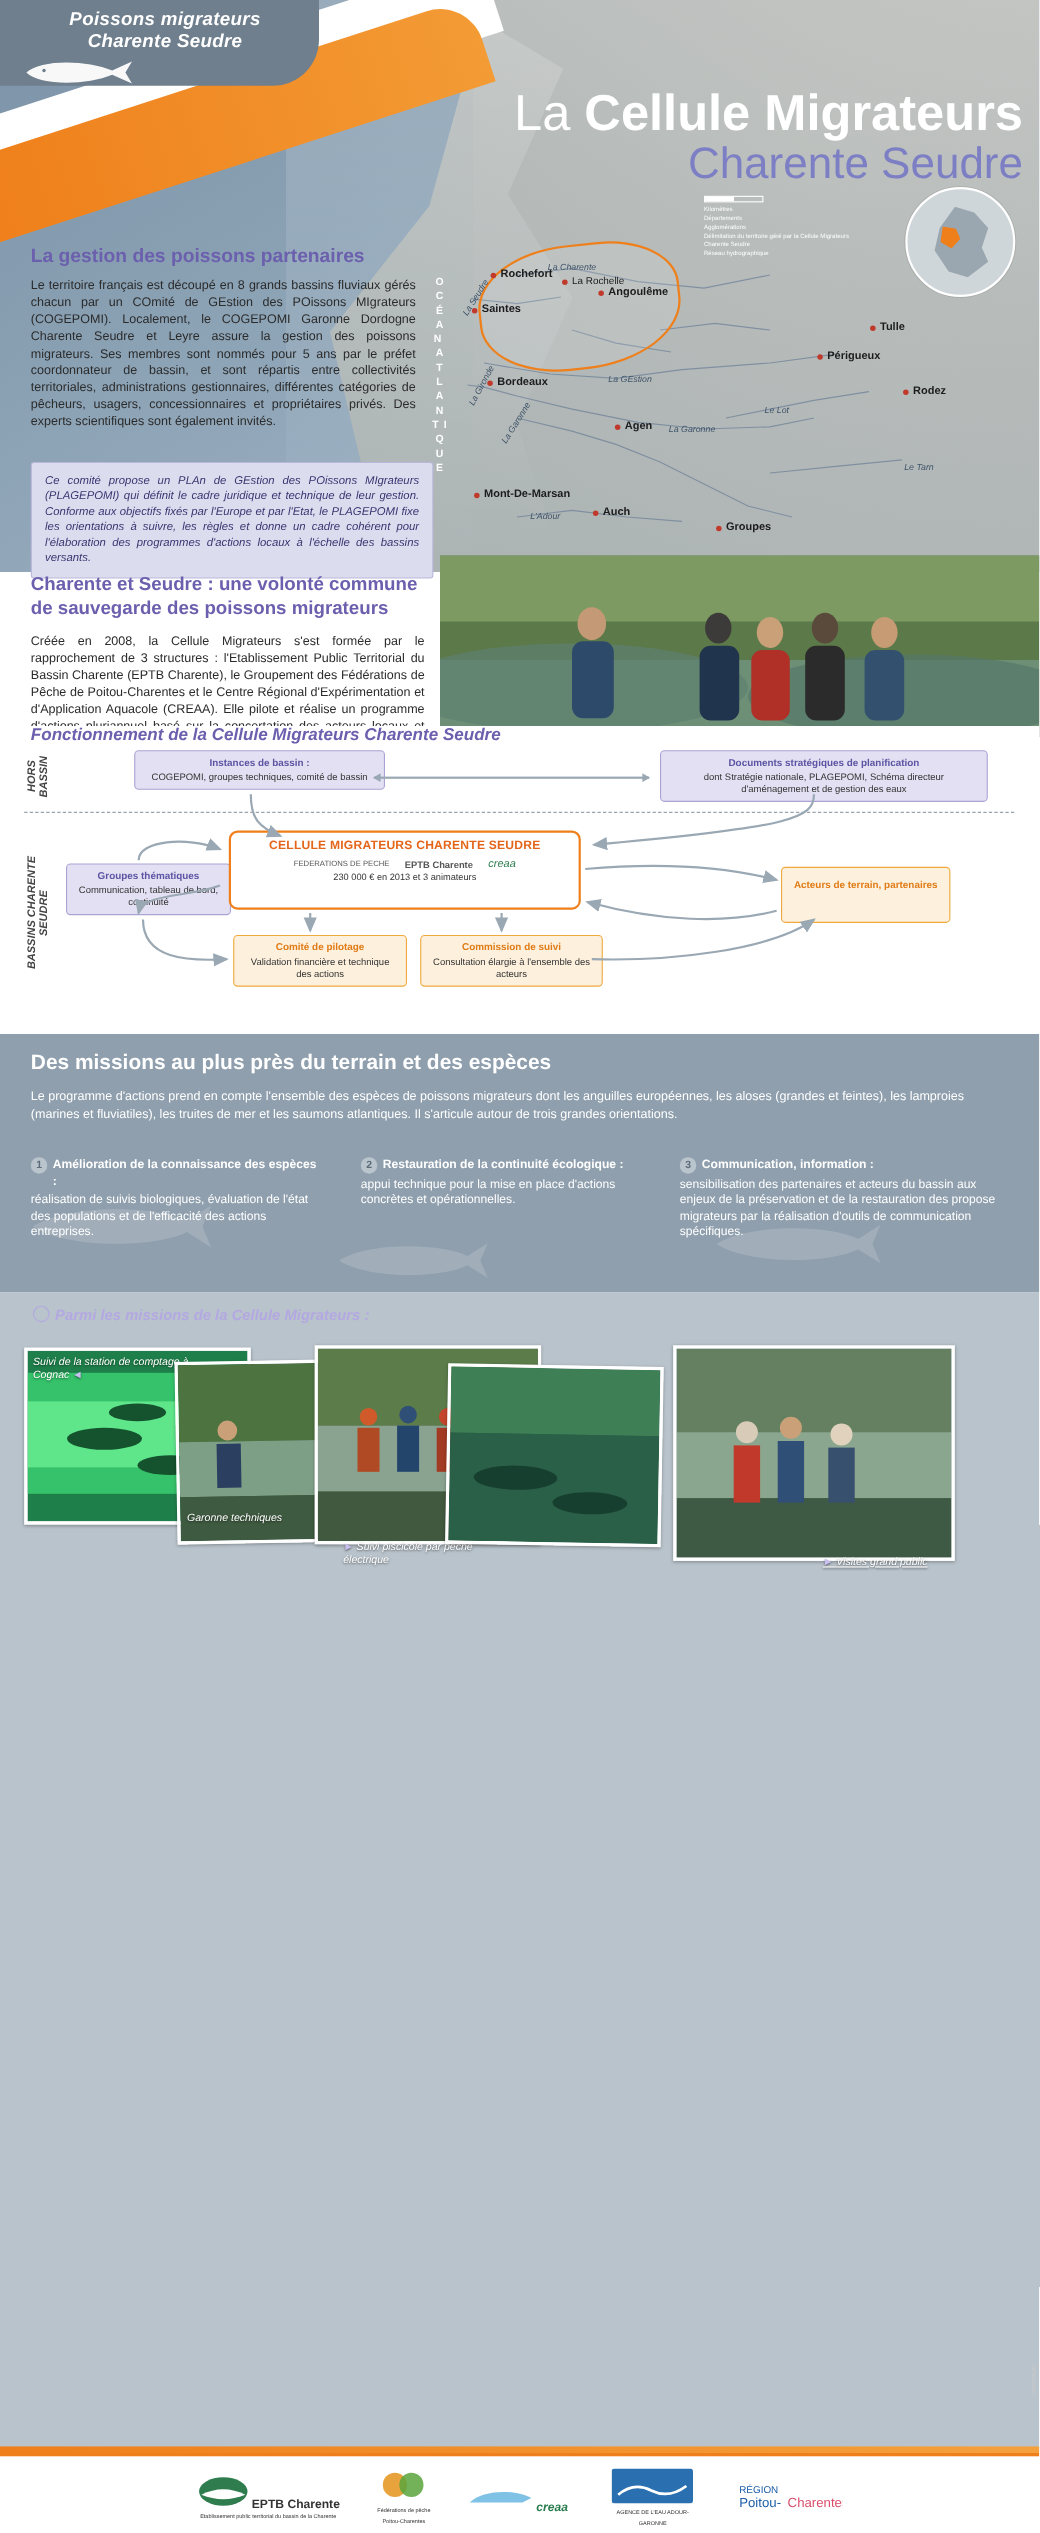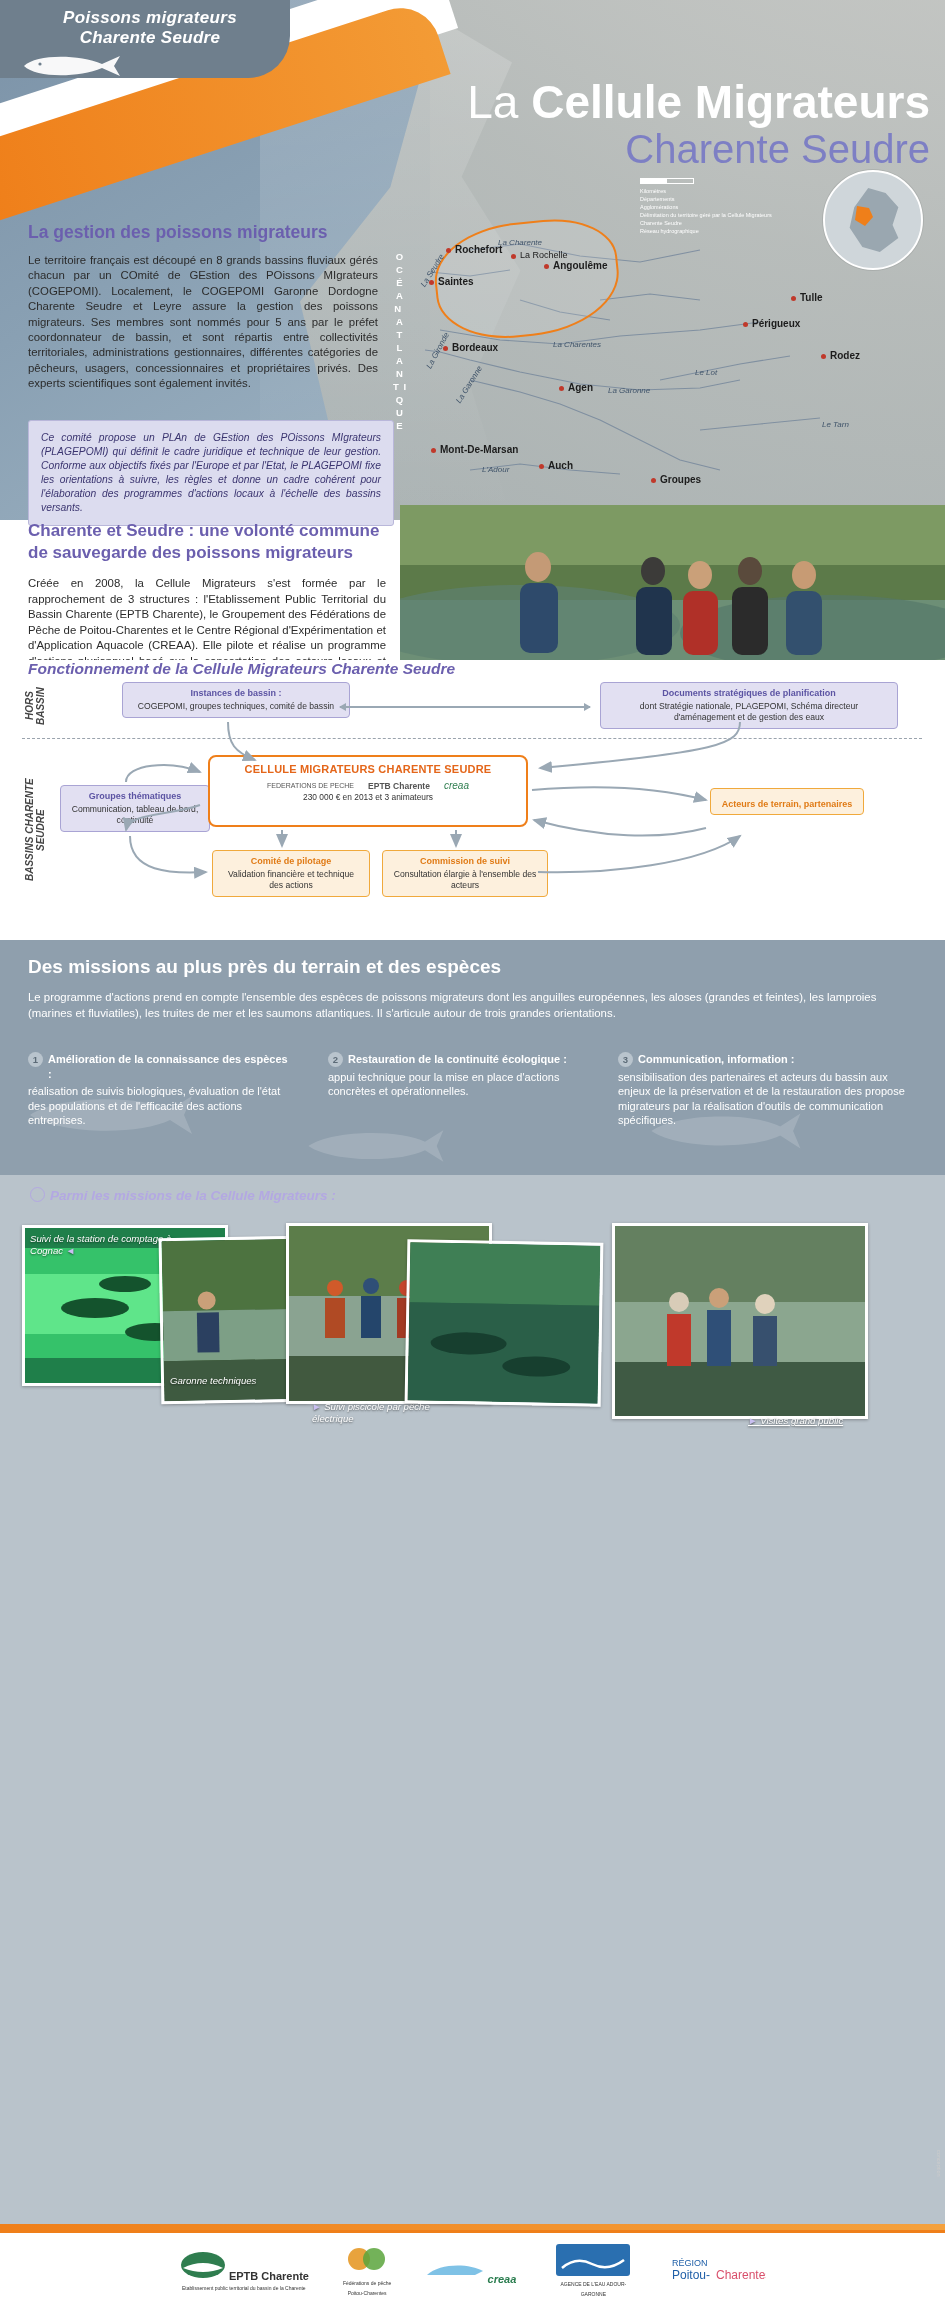--- a/index.html
+++ b/index.html
@@ -343,29 +343,29 @@
     <div class="city" style="left:452px;top:342px;">Bordeaux</div>
     <div class="city" style="left:568px;top:382px;">Agen</div>
     <div class="city" style="left:440px;top:444px;">Mont-De-Marsan</div>
     <div class="city" style="left:548px;top:460px;">Auch</div>
     <div class="city" style="left:660px;top:474px;">Groupes</div>
     <div class="river" style="left:822px;top:420px;">Le Tarn</div>
     <div class="river" style="left:482px;top:465px;">L'Adour</div>
 
     <div class="river" style="left:498px;top:238px;">La Charente</div>
     <div class="river" style="left:414px;top:266px;transform:rotate(-58deg);">La Seudre</div>
-    <div class="river" style="left:553px;top:340px;">La Charentes</div>
+    <div class="river" style="left:553px;top:340px;">La GEstion</div>
     <div class="river" style="left:418px;top:346px;transform:rotate(-62deg);">La Gironde</div>
     <div class="river" style="left:448px;top:380px;transform:rotate(-58deg);">La Garonne</div>
     <div class="river" style="left:608px;top:386px;">La Garonne</div>
     <div class="river" style="left:695px;top:368px;">Le Lot</div>
   </div>
 
   <div class="s1">
-    <h2 class="h-purple">La gestion des poissons migrateurs</h2>
+    <h2 class="h-purple">La gestion des poissons partenaires</h2>
     <p>Le territoire français est découpé en 8 grands bassins fluviaux gérés chacun par un COmité de GEstion des POissons MIgrateurs (COGEPOMI). Localement, le COGEPOMI Garonne Dordogne Charente Seudre et Leyre assure la gestion des poissons migrateurs. Ses membres sont nommés pour 5 ans par le préfet coordonnateur de bassin, et sont répartis entre collectivités territoriales, administrations gestionnaires, différentes catégories de pêcheurs, usagers, concessionnaires et propriétaires privés. Des experts scientifiques sont également invités.</p>
   </div>
 
   <div class="callout">Ce comité propose un PLAn de GEstion des POissons MIgrateurs (PLAGEPOMI) qui définit le cadre juridique et technique de leur gestion. Conforme aux objectifs fixés par l'Europe et par l'Etat, le PLAGEPOMI fixe les orientations à suivre, les règles et donne un cadre cohérent pour l'élaboration des programmes d'actions locaux à l'échelle des bassins versants.</div>
 
   <div class="photo-river">
     <svg width="545" height="165">
       <rect x="0" y="0" width="545" height="165" fill="#5c7a49"></rect>
       <rect x="0" y="0" width="545" height="60" fill="#7d9a63"></rect>
       <rect x="0" y="95" width="545" height="70" fill="#6d8f76"></rect>
@@ -408,21 +408,21 @@
     <div class="dbox db-purple" style="left:600px;top:22px;width:280px;">
       <span class="t">Documents stratégiques de planification</span>
       <span>dont Stratégie nationale, PLAGEPOMI, Schéma directeur d'aménagement et de gestion des eaux</span>
     </div>
 
     <div class="dbox db-purple" style="left:60px;top:125px;width:132px;">
       <span class="t">Groupes thématiques</span>
       <span>Communication, tableau de bord, continuité</span>
     </div>
 
-    <div class="dbox db-orange" style="left:710px;top:128px;width:136px;padding-top:10px;padding-bottom:2px;">
+    <div class="dbox db-orange" style="left:710px;top:128px;width:136px;padding-top:10px;padding-bottom:26px;">
       <span class="t">Acteurs de terrain, partenaires</span>
     </div>
 
     <div class="dbox db-orange" style="left:212px;top:190px;width:140px;">
       <span class="t">Comité de pilotage</span>
       <span>Validation financière et technique des actions</span>
     </div>
 
     <div class="dbox db-orange" style="left:382px;top:190px;width:148px;">
       <span class="t">Commission de suivi</span>

